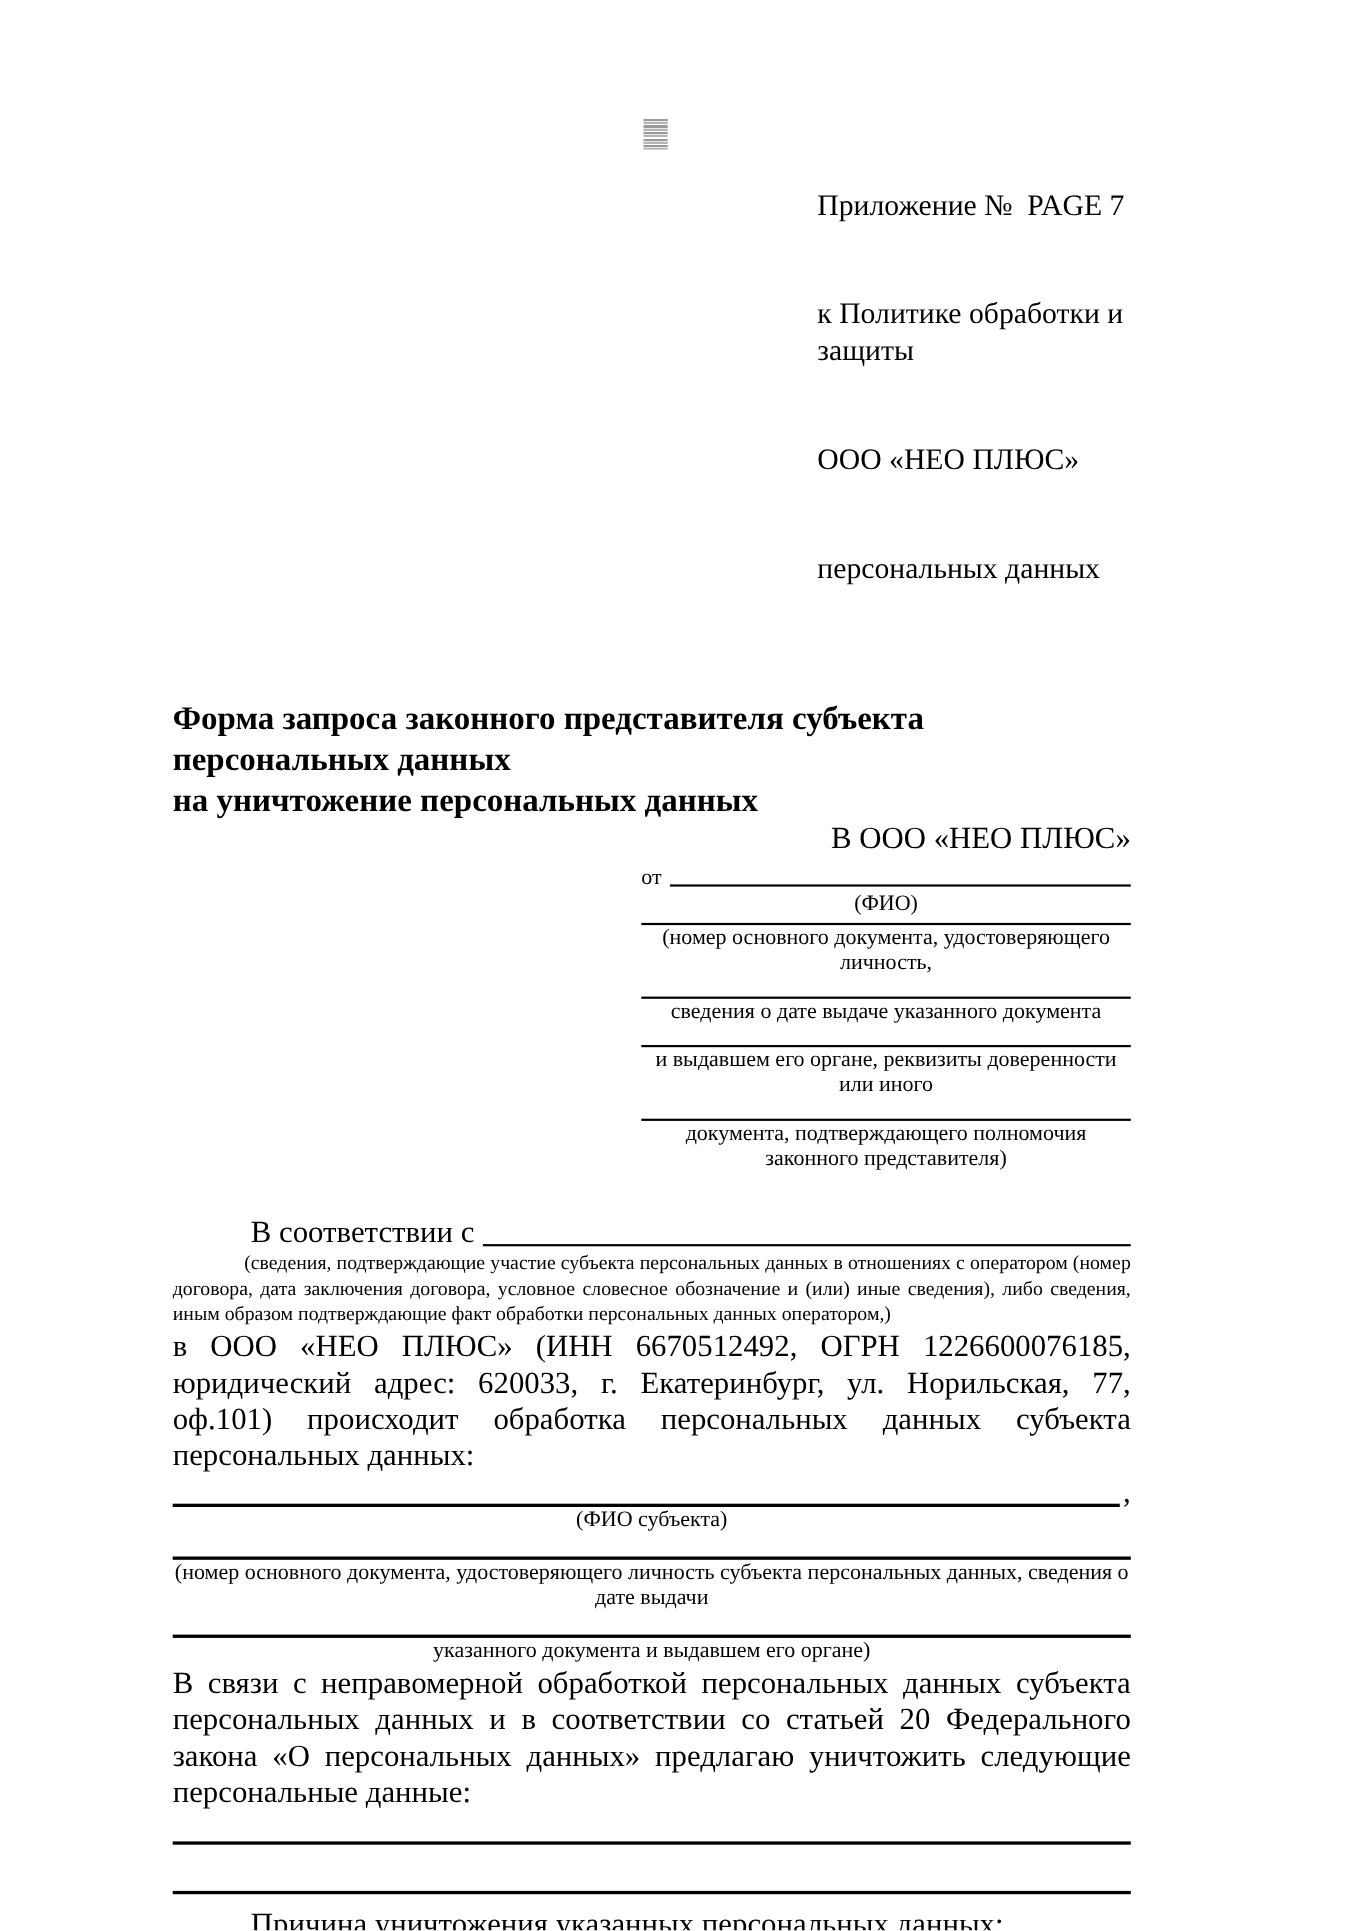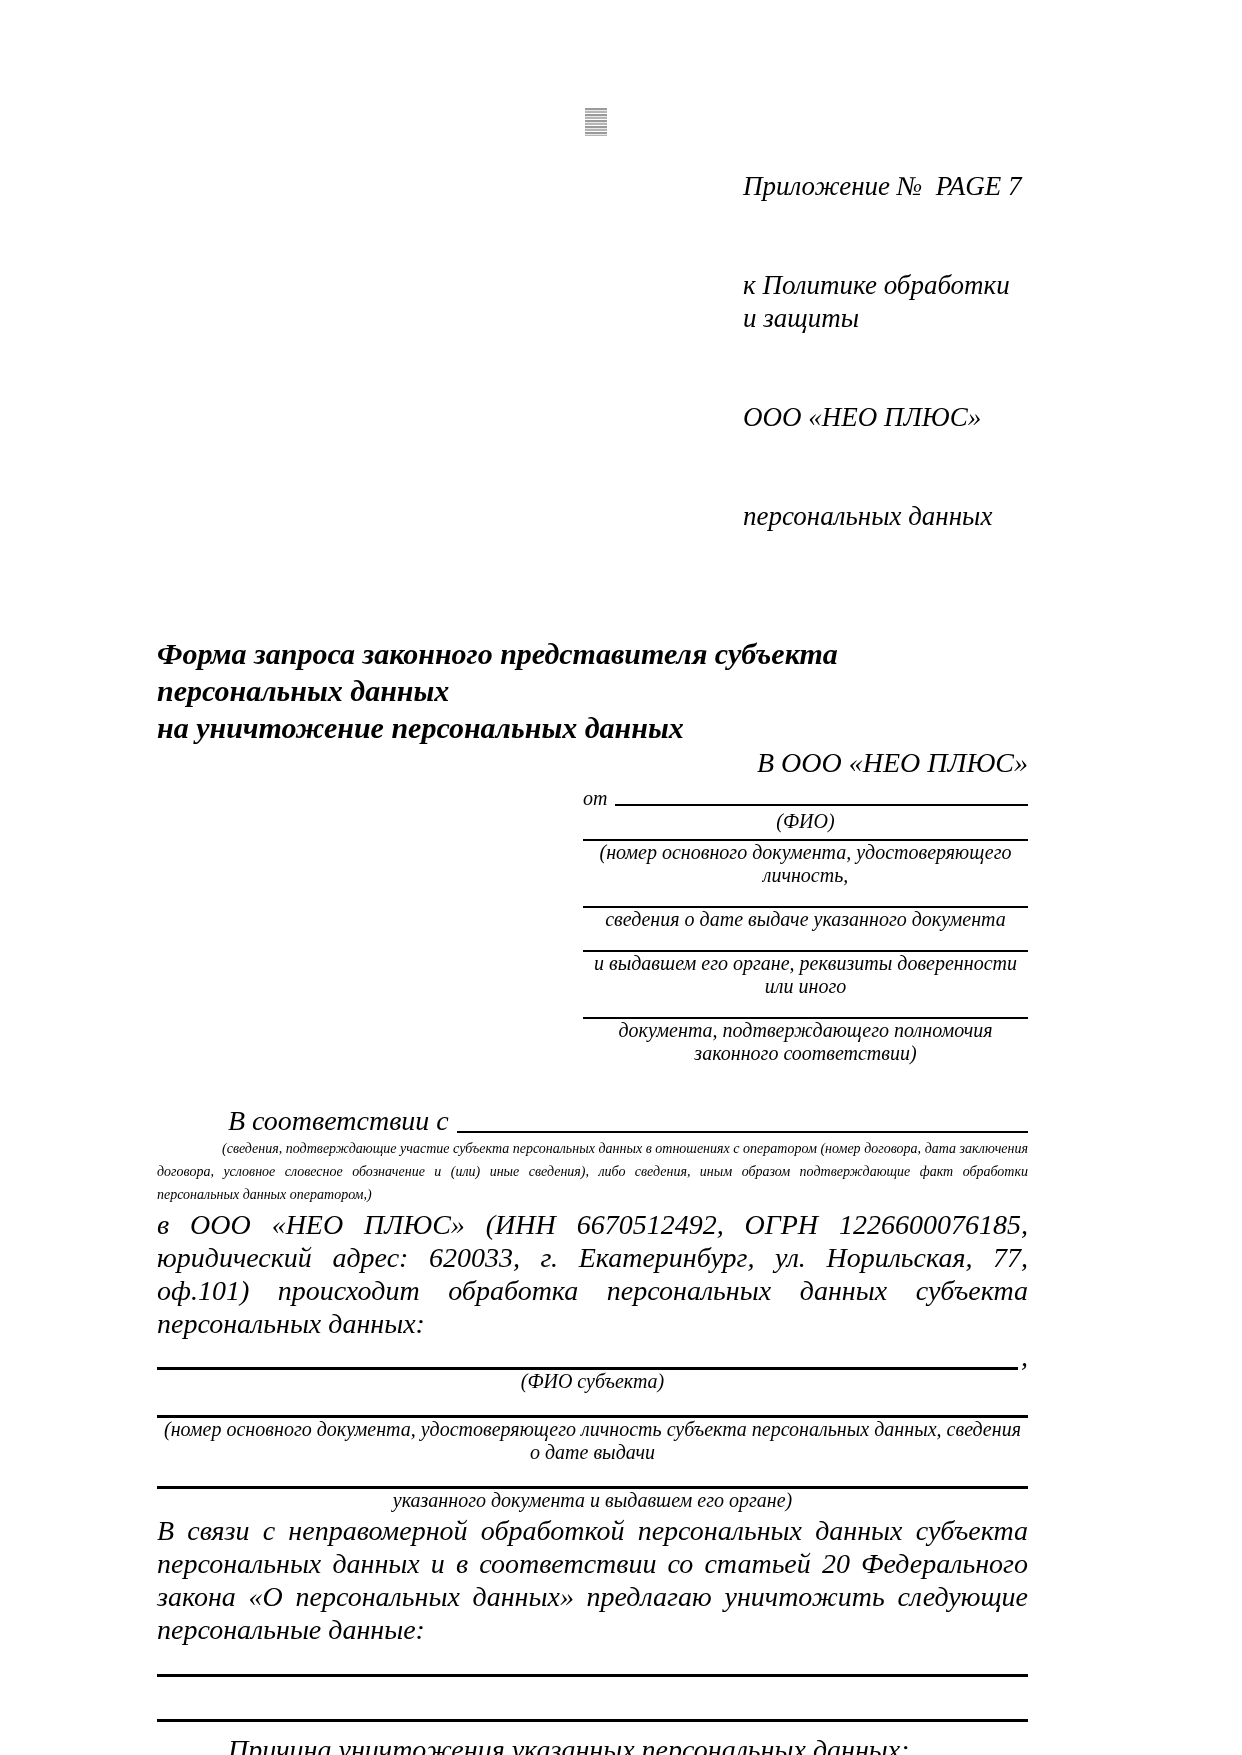--- a/index.html
+++ b/index.html
@@ -1,17 +1,17 @@
 <!DOCTYPE html>
 <html><head>
 <meta charset="utf-8">
 <style>
   html,body{margin:0;padding:0;background:#fff;}
   .page{position:relative;width:1242px;height:1755px;background:#fff;overflow:hidden;
-        font-family:"Liberation Serif","DejaVu Serif",serif;color:#000;font-style:italic;}
+        font-family:"Liberation Serif","DejaVu Serif",serif;color:#000;}
   .content{padding:0 214px 0 157px;}
 
   
   .hdr{margin-top:104px;margin-left:586px;font-size:27px;line-height:33px;white-space:pre-wrap;}
   .artifact{position:absolute;left:585px;top:108px;width:22px;height:28px;
             background:repeating-linear-gradient(180deg,#9a9a9a 0 2px,#e8e8e8 2px 3px,#b5b5b5 3px 5px,#ffffff 5px 6px);}
 
   
   .title{margin-top:36px;font-weight:700;font-size:30px;line-height:37px;}
 
@@ -23,21 +23,21 @@
   .fill{flex:1 1 auto;border-bottom:2px solid #000;align-self:stretch;}
   .fill.inline{transform:translateY(-4px);align-self:flex-end;height:1px;margin-left:8px;}
   .cap{font-size:20px;line-height:23px;text-align:center;}
   .blank{border-bottom:2px solid #000;}
   .blank.first{height:6px;}
   .blank.pair{height:19px;}
   .b3{border-bottom-width:3px;}
 
   
   .body-p{font-size:28px;line-height:33px;text-align:justify;}
-  .fine{font-size:14px;line-height:23px;text-align:justify;text-indent:65px;}
+  .fine{font-size:18px;line-height:23px;text-align:justify;text-indent:65px;}
   .accordance{margin-top:36px;height:36px;font-size:28px;}
   .accordance .label{white-space:nowrap;padding-left:71px;}
   .full-blank{border-bottom:3px solid #000;}
   .comma-row{height:30px;font-size:28px;}
   .comma-row .tail{white-space:nowrap;padding-left:3px;line-height:26px;}
   .reason-row{margin-top:8px;height:36px;font-size:28px;}
   .reason-row .label{white-space:nowrap;padding-left:71px;padding-right:10px;}
 </style>
 </head>
 <body>
@@ -70,21 +70,21 @@
     <div class="rc blank first"></div>
     <div class="rc cap">(номер основного документа, удостоверяющего личность,</div>
 
     <div class="rc blank pair"></div>
     <div class="rc cap">сведения о дате выдаче указанного документа</div>
 
     <div class="rc blank pair"></div>
     <div class="rc cap">и выдавшем его органе, реквизиты доверенности или иного</div>
 
     <div class="rc blank pair"></div>
-    <div class="rc cap">документа, подтверждающего полномочия законного соответствии)</div>
+    <div class="rc cap">документа, подтверждающего полномочия законного представителя)</div>
 
     <div class="row accordance">
       <span class="label">В соответствии с</span>
       <div class="fill inline"></div>
     </div>
 
     <div class="fine">(сведения, подтверждающие участие субъекта персональных данных в отношениях с оператором (номер договора, дата заключения договора, условное словесное обозначение и (или) иные сведения), либо сведения, иным образом подтверждающие факт обработки персональных данных оператором,)</div>
 
     <div class="body-p" style="margin-top:2px;">в ООО «НЕО ПЛЮС» (ИНН 6670512492, ОГРН 1226600076185, юридический адрес: 620033, г. Екатеринбург, ул. Норильская, 77, оф.101) происходит обработка персональных данных субъекта персональных данных:</div>
 

